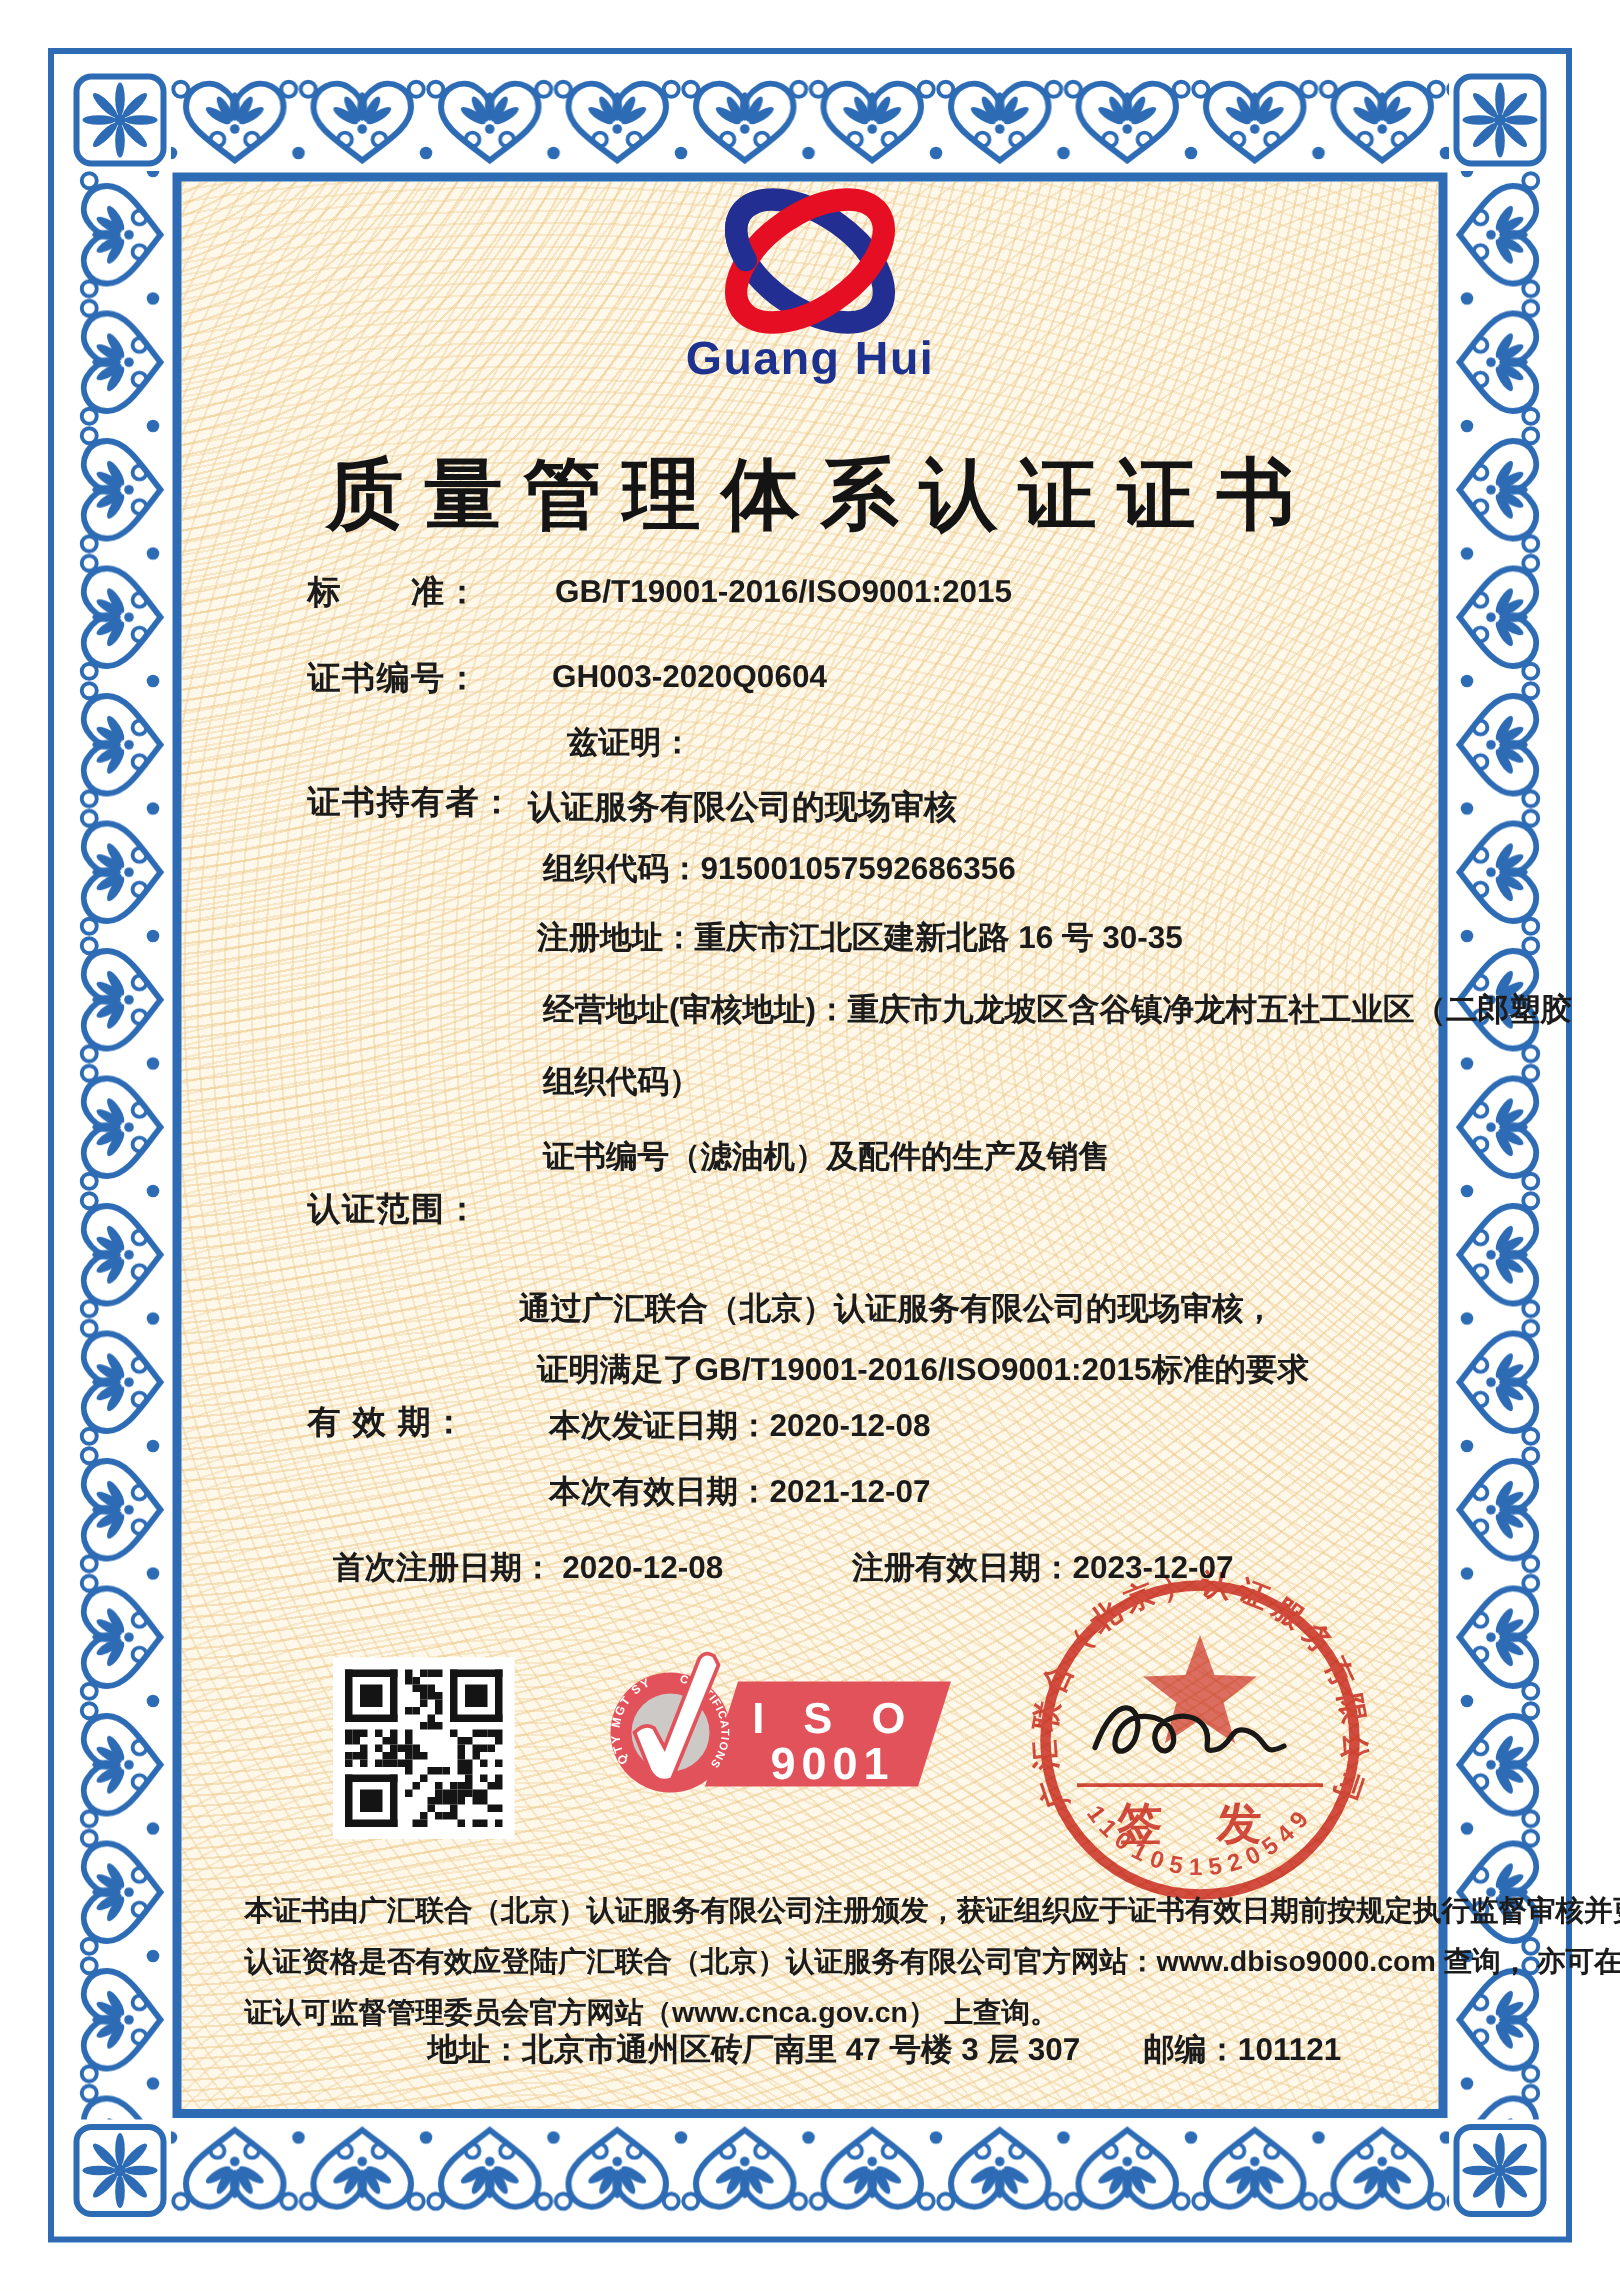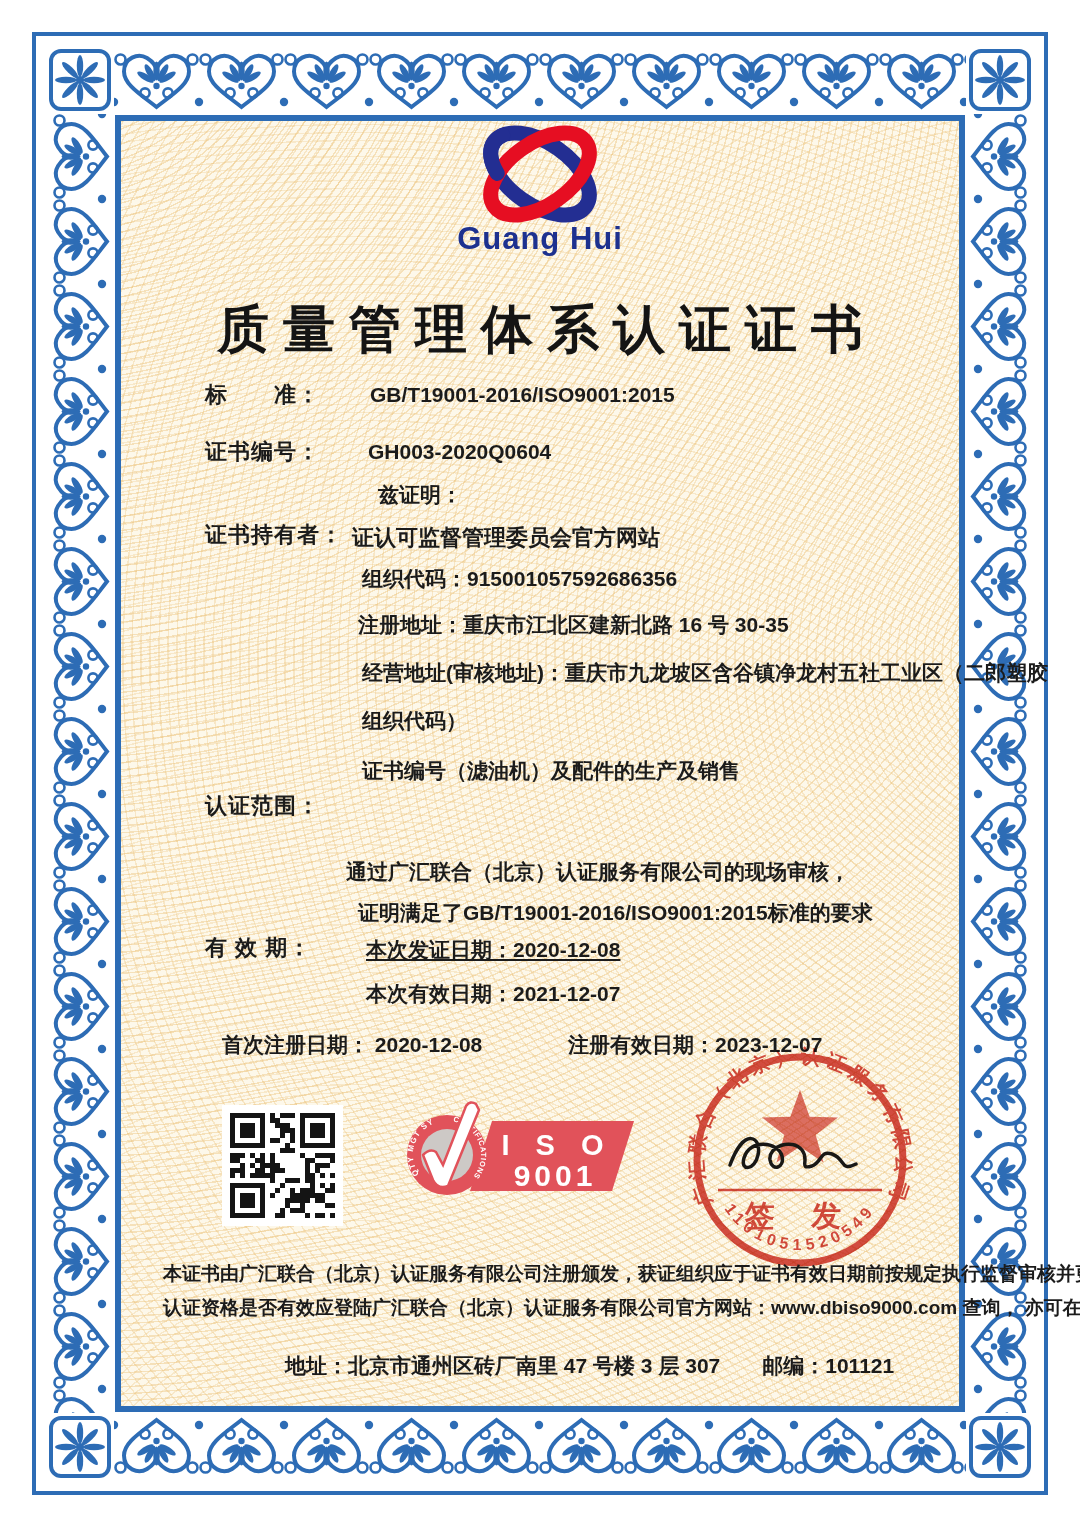--- a/index.html
+++ b/index.html
@@ -109,35 +109,35 @@
 
   <div class="t lbl" style="left:205px;top:380px;">标　　准：</div>
   <div class="t val" style="left:370px;top:383px;">GB/T19001-2016/ISO9001:2015</div>
 
   <div class="t lbl" style="left:205px;top:437px;">证书编号：</div>
   <div class="t val" style="left:368px;top:440px;">GH003-2020Q0604</div>
 
   <div class="t val" style="left:362px;top:481px;margin-left:16px;">兹证明：</div>
 
   <div class="t lbl" style="left:205px;top:520px;">证书持有者：</div>
-  <div class="t val" style="left:352px;top:523px;font-size:22px;">证认可监督管理委员会官方网站</div>
+  <div class="t val" style="left:352px;top:523px;font-size:22px;">认证服务有限公司的现场审核</div>
 
   <div class="t val" style="left:362px;top:565px;">组织代码：915001057592686356</div>
   <div class="t val" style="left:358px;top:611px;">注册地址：重庆市江北区建新北路 16 号 30-35</div>
   <div class="t val" style="left:362px;top:659px;">经营地址(审核地址)：重庆市九龙坡区含谷镇净龙村五社工业区（二郎塑胶</div>
   <div class="t val" style="left:362px;top:707px;">组织代码）</div>
 
   <div class="t lbl" style="left:205px;top:791px;font-family:Liberation Serif, serif;">认证范围：</div>
   <div class="t val" style="left:362px;top:757px;">证书编号（滤油机）及配件的生产及销售</div>
 
   <div class="t val" style="left:346px;top:858px;">通过广汇联合（北京）认证服务有限公司的现场审核，</div>
   <div class="t val" style="left:358px;top:899px;">证明满足了GB/T19001-2016/ISO9001:2015标准的要求</div>
 
   <div class="t lbl" style="left:205px;top:933px;">有 效 期：</div>
-  <div class="t val" style="left:366px;top:936px;text-decoration:underline;">本次发证日期：2020-12-08</div>
+  <div class="t val" style="left:366px;top:936px;">本次发证日期：2020-12-08</div>
   <div class="t val" style="left:366px;top:980px;">本次有效日期：2021-12-07</div>
 
   <div class="t val" style="left:222px;top:1031px;">首次注册日期： 2020-12-08</div>
   <div class="t val" style="left:568px;top:1031px;">注册有效日期：2023-12-07</div>
 
   <div class="qr-wrap">
     <svg id="qr" width="121" height="121" viewBox="-8 -8 121 121">
       <rect x="-8" y="-8" width="121" height="121" fill="#ffffff"></rect>
     <rect x="40" y="0" width="5" height="5" fill="#141414"></rect>
         <rect x="50" y="0" width="5" height="5" fill="#141414"></rect>
@@ -310,15 +310,16 @@
         </text>
         <line x1="48" y1="160" x2="212" y2="160" stroke="#cf362b" stroke-width="2.5"></line>
         <text x="130" y="196" text-anchor="middle" font-size="30" font-weight="bold" fill="#cf362b" letter-spacing="14">签 发</text>
       </g>
       <path d="M60,135 C75,95 92,108 88,125 C85,140 70,142 74,128 C80,108 108,112 112,126 C115,138 102,142 100,130 C98,116 122,108 132,120 C140,130 128,140 142,136 C152,132 150,120 162,124 C176,129 170,142 186,134" fill="none" stroke="#191919" stroke-width="3.5" stroke-linecap="round"></path>
     </svg>
   </div>
 
   <div class="t foot" style="left:163px;top:1261px;">本证书由广汇联合（北京）认证服务有限公司注册颁发，获证组织应于证书有效日期前按规定执行监督审核并更换证书；</div>
   <div class="t foot" style="left:163px;top:1295px;">认证资格是否有效应登陆广汇联合（北京）认证服务有限公司官方网站：www.dbiso9000.com 查询， 亦可在国家认</div>
+  <div class="t foot" style="left:163px;top:1329px;">证认可监督管理委员会官方网站（www.cnca.gov.cn） 上查询。</div>
   <div class="t" style="left:285px;top:1352px;font-size:21px;">地址：北京市通州区砖厂南里 47 号楼 3 层 307　　邮编：101121</div>
 
 </div>
 
 </body></html>

